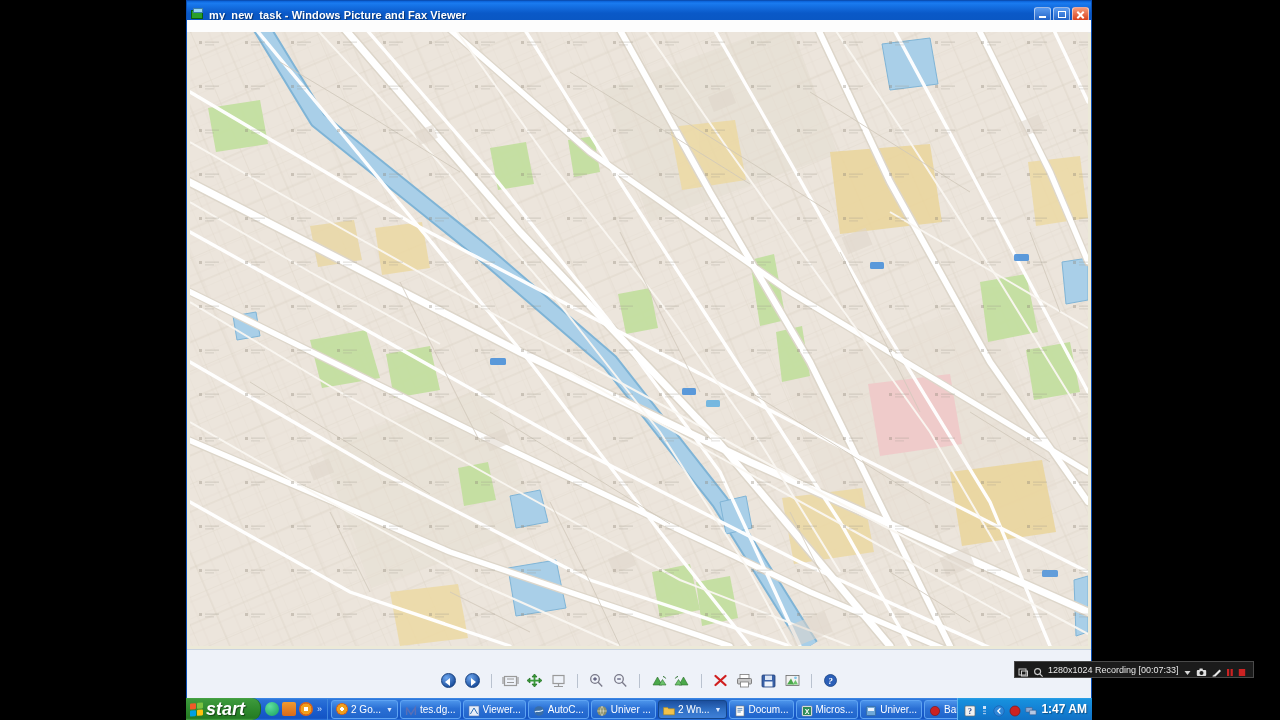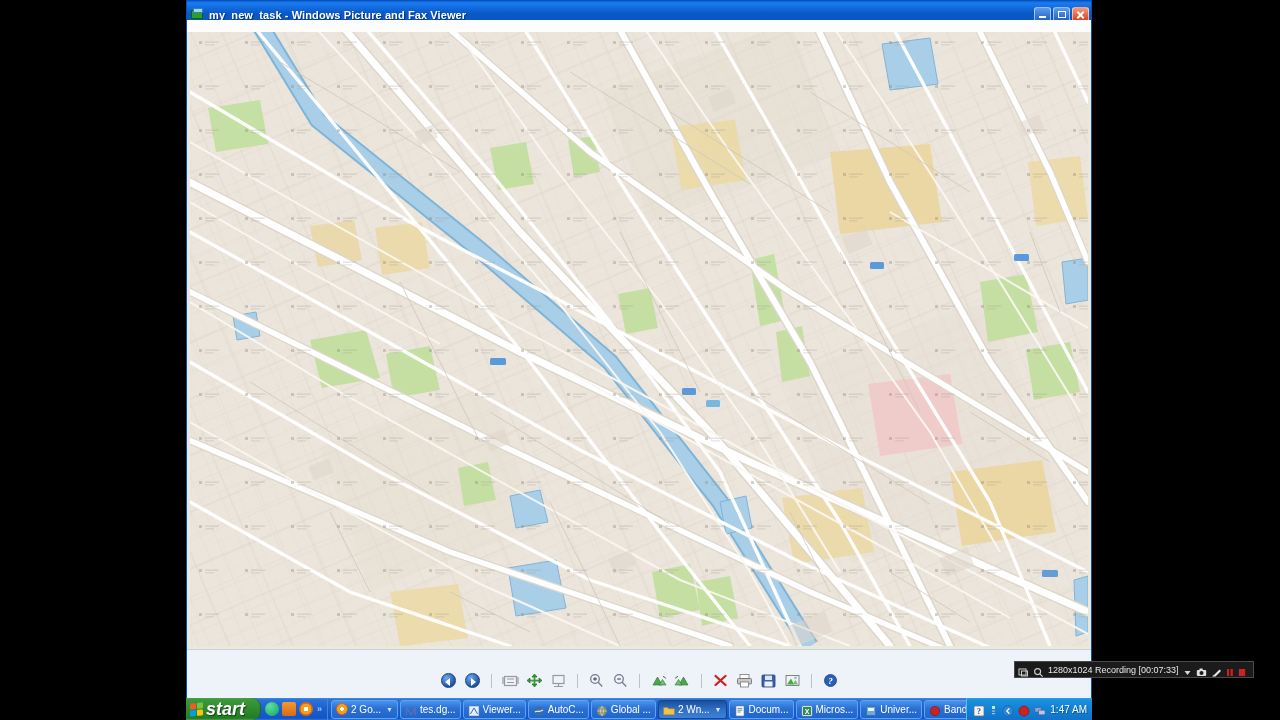--- a/index.html
+++ b/index.html
@@ -95,21 +95,21 @@
   .task.active{background:linear-gradient(to bottom,#1c4f9e,#2f6fc4 50%,#3f80d8);
      border-color:#14468c;}
   .task .tlbl{color:#fff;font-size:10px;white-space:nowrap;overflow:hidden;text-overflow:ellipsis;
      max-width:58px;}
   .task .tic{width:12px;height:12px;flex:0 0 auto;position:relative;}
   .task .tarr{color:#dce9ff;font-size:7px;margin-left:2px;}
   #tray{height:22px;display:flex;align-items:center;gap:4px;padding:0 5px 0 6px;flex:0 0 auto;
      background:linear-gradient(to bottom,#2aa0e8 0%,#1790dd 10%,#1380d4 55%,#1174c8 95%);
      border-left:1px solid #5fb8ef;}
   #tray .tric{width:12px;height:12px;position:relative;flex:0 0 auto;}
-  #clock{color:#fff;font-size:10px;white-space:nowrap;text-shadow:1px 1px 1px rgba(0,0,0,.35);}
+  #clock{color:#fff;font-size:12px;white-space:nowrap;text-shadow:1px 1px 1px rgba(0,0,0,.35);font-weight:bold;}
 </style>
 </head>
 <body>
 
 <div id="screen">
 
   <div class="letterbox" style="left:0;top:0;width:186px;height:720px;"></div>
   <div class="letterbox" style="left:1092px;top:0;width:188px;height:720px;"></div>
 
   <div id="viewer">
@@ -506,21 +506,21 @@
               <circle cx="6" cy="6" r="4.8" fill="#3a6ea8"></circle>
               <path d="M2 7c2-2 4 1 8-2" fill="none" stroke="#dff0ff" stroke-width="1.1"></path>
             </svg></span>
           <span class="tlbl">AutoC...</span>
         </div>
         <div class="task">
           <span class="tic"><svg viewBox="0 0 12 12">
               <circle cx="6" cy="6" r="4.8" fill="#8a8f6a"></circle>
               <path d="M1.2 6h9.6M6 1.2a9 9 0 0 1 0 9.6A9 9 0 0 1 6 1.2" fill="none" stroke="#e8e8d8" stroke-width=".6"></path>
             </svg></span>
-          <span class="tlbl">Global ...</span>
+          <span class="tlbl">Univer ...</span>
         </div>
         <div class="task active">
           <span class="tic"><svg viewBox="0 0 12 12">
               <path d="M.6 2.6h4l1 1.2h5.8v6H.6z" fill="#f3c24b" stroke="#b08a18" stroke-width=".6"></path>
             </svg></span>
           <span class="tlbl">2 Wn...</span>
           <span class="tarr">▼</span>
         </div>
         <div class="task">
           <span class="tic"><svg viewBox="0 0 12 12">

